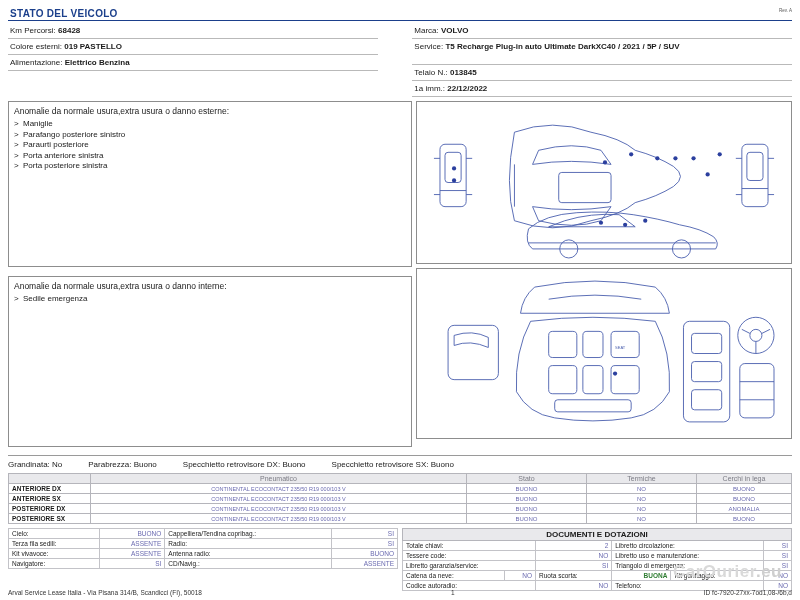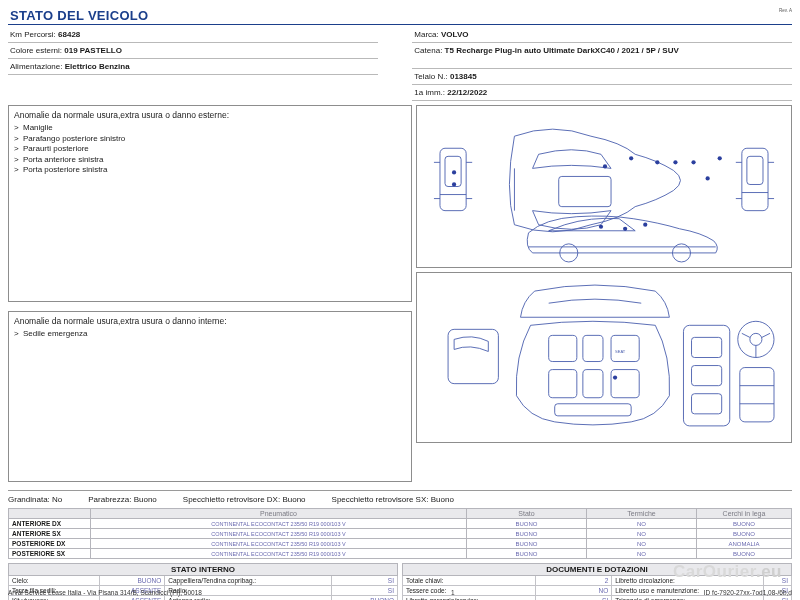--- a/index.html
+++ b/index.html
@@ -11,21 +11,21 @@
     font-size: 8px;
     color:#1a1a1a;
     position: relative;
     overflow: hidden;
   }
   .page { position:relative; width:800px; height:600px; padding: 6px 8px; }
 
   
   .doc-title {
     color:#1b3f8b;
-    font-size: 13px;
+    font-size: 10px;
     font-weight: bold;
     letter-spacing: .3px;
     margin: 2px 0 1px 2px;
   }
   .rev { position:absolute; right:8px; top:8px; font-size:4.5px; color:#555; }
   .title-rule { border-bottom: 1.5px solid #1b3f8b; margin: 0 0 0 0; }
 
   
   .info-wrap { display:flex; margin-top:2px;gap:28px; }
   .info-left { width: 49%; }
@@ -53,21 +53,21 @@
   .panel-title {
     font-size: 8.5px;
     padding: 4px 5px 3px 5px;
     font-weight: normal;
   }
   .panel-body { padding: 0 5px 4px 5px; }
   .bullets { display:flex; }
   .bullets ul { list-style:none; margin:0; padding:0; width:50%; }
   .bullets li { font-size: 8px; line-height: 10.5px; padding-left: 9px; position:relative; white-space:nowrap; }
   .bullets li:before { content:">"; position:absolute; left:0; top:0; color:#1a1a1a; }
-  .panel-ext { height: 197px; }
+  .panel-ext { height: 166px; }
   .panel-int { height: 171px; margin-top: 9px; }
 
   .diagram { border:1px solid #8d8d8d; background:#fff; }
   .diagram-ext { height:163px; position:relative; }
   .diagram-int { height:171px; margin-top:4px; position:relative; }
   .diagram svg { display:block; width:100%; height:100%; }
 
   
   .notes { margin-top:8px; border-top:1px solid #9a9a9a; padding-top:3px; }
   .notes-row { display:flex; font-size:8px; line-height:11px; }
@@ -142,21 +142,21 @@
         <span class="lbl">Alimentazione:</span>
         <span class="val">Elettrico Benzina</span>
       </div>
     </div>
     <div class="info-right">
       <div class="info-row">
         <span class="lbl">Marca:</span>
         <span class="val">VOLVO</span>
       </div>
       <div class="info-row tall">
-        <span class="lbl">Catena:</span>
+        <span class="lbl">Service:</span>
         <span class="val">T5 Recharge Plug-in auto Ultimate DarkXC40 / 2021 / 5P / SUV</span>
       </div>
       <div class="info-row">
         <span class="lbl">Telaio N.:</span>
         <span class="val">013845</span>
       </div>
       <div class="info-row">
         <span class="lbl">1a imm.:</span>
         <span class="val">22/12/2022</span>
       </div>
@@ -356,23 +356,20 @@
         <td class="rim">BUONO</td>
       </tr>
     </tbody>
   </table>
 
   <div class="bottom">
 
     <div class="bt">
       <table>
         <tbody>
-            <tr>
-          <td class="hdr" colspan="4">STATO INTERNO</td>
-        </tr>
         <tr>
           <td class="k">Cielo:</td>
           <td class="v">BUONO</td>
           <td class="k">Cappelliera/Tendina copribag.:</td>
           <td class="v">SI</td>
         </tr>
         <tr>
           <td class="k">Terza fila sedili:</td>
           <td class="v">ASSENTE</td>
           <td class="k">Radio:</td>

